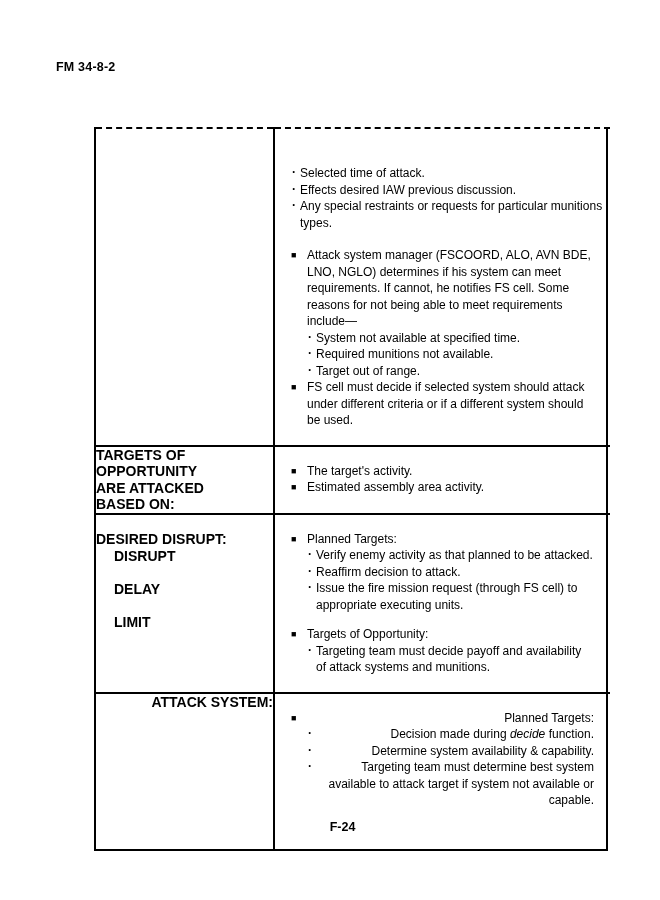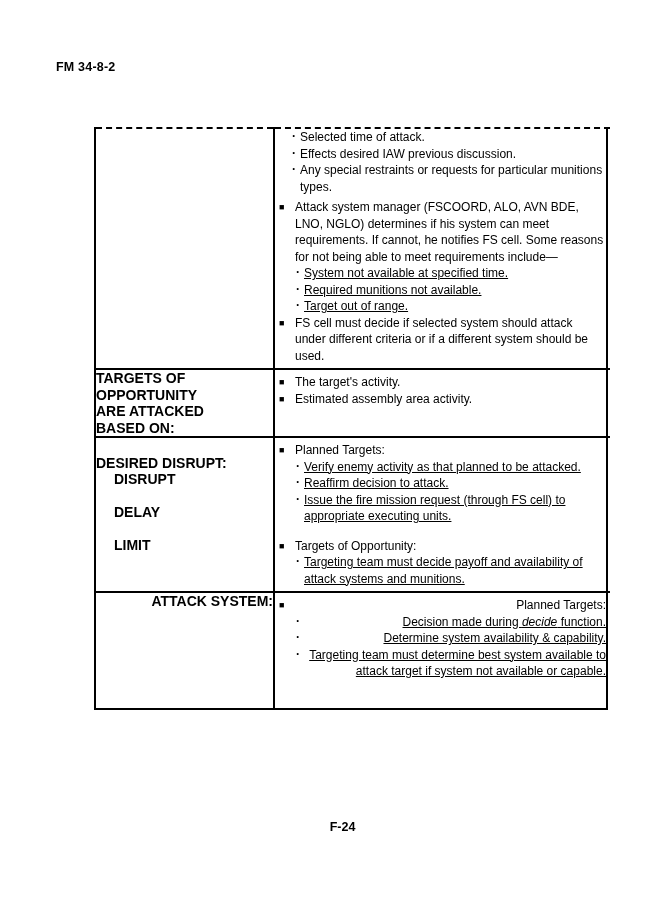--- a/index.html
+++ b/index.html
@@ -90,21 +90,21 @@
     font-weight: bold;
     line-height: 16.5px;
     white-space: pre-line;
   }
   .label .indent1 {
     display: block;
     padding-left: 18px;
   }
   ul.bullets {
     list-style: none;
-    margin: 4px;
+    margin: 16px;
     padding: 0;
     font-size: 12px;
     line-height: 16.5px;
   }
   ul.bullets > li {
     position: relative;
     padding-left: 16px;
     margin: 0 0 0 0;
   }
   ul.bullets > li.sq::before {
@@ -134,24 +134,24 @@
   ul.sub > li::before {
     content: "\00B7";
     position: absolute;
     left: 1px;
     top: -1px;
     font-weight: bold;
   }
   
   li.sq > ul.sub {
     margin-left: 0;
-    text-decoration: underline;
   }
   .topblock ul.sub {
     margin-left: 16px;
+    margin-top: 36px;
   }
   .topblock {
     font-size: 12px;
     line-height: 16.5px;
   }
   em.ital { font-style: italic; }
   .page-num {
     position: absolute;
     left: 0;
     right: 0;

